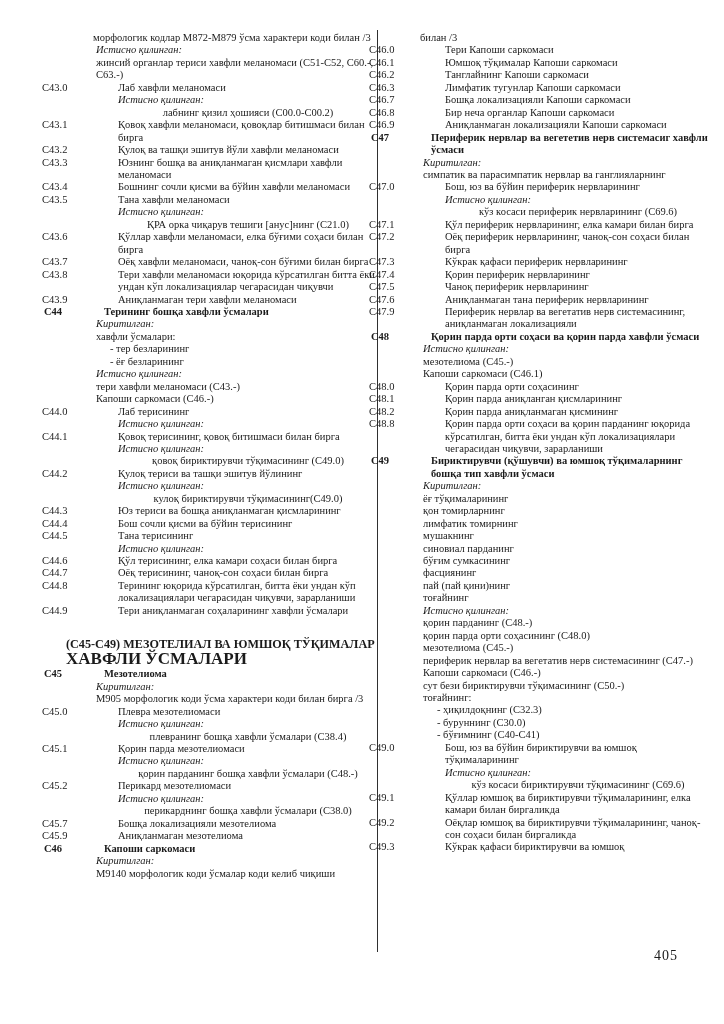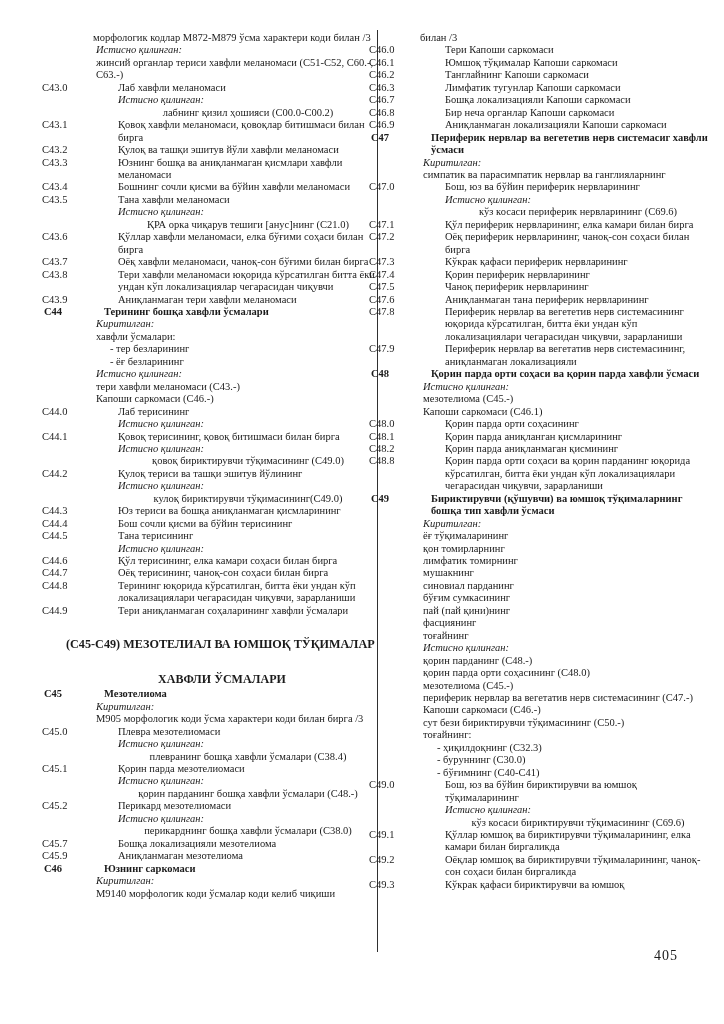--- a/index.html
+++ b/index.html
@@ -19,21 +19,21 @@
   .chapter{font-weight:bold;padding-left:38px;text-indent:-30px;}
   .chapter .code{display:inline-block;width:30px;font-weight:bold;}
   .entry{padding-left:52px;text-indent:-38px;}
   .entry .code{display:inline-block;width:38px;}
   .note1i{padding-left:30px;font-style:italic;}
   .note1{padding-left:30px;}
   .dash1{padding-left:44px;}
   .note2i{padding-left:52px;font-style:italic;}
   .note2{padding-left:52px;text-align:center;}
   .section{font-weight:bold;font-size:12.2px;line-height:14.5px;padding-top:9px;}
-  .sectionsub{font-weight:bold;font-size:12px;line-height:14.5px;text-align:center;padding-bottom:2px;margin-top:20px;}
+  .sectionsub{font-weight:bold;font-size:17px;line-height:14.5px;padding-bottom:2px;}
   .page-number{position:absolute;left:654px;top:948px;font-size:14px;letter-spacing:1px;}
 </style>
 </head>
 <body>
 
 <div class="divider"></div>
 
 <div class="col col-left" id="col-left">
     <div class="line cont"><span class="txt">морфологик кодлар M872-M879 ўсма характери коди билан /3</span></div>
     <div class="line note1i"><span class="txt">Истисно қилинган:</span></div>
@@ -86,21 +86,21 @@
     <div class="line note2i"><span class="txt">Истисно қилинган:</span></div>
     <div class="line note2"><span class="txt">плевранинг бошқа хавфли ўсмалари (C38.4)</span></div>
     <div class="line entry"><span class="code">C45.1</span><span class="txt">Қорин парда мезотелиомаси</span></div>
     <div class="line note2i"><span class="txt">Истисно қилинган:</span></div>
     <div class="line note2"><span class="txt">қорин парданинг бошқа хавфли ўсмалари (C48.-)</span></div>
     <div class="line entry"><span class="code">C45.2</span><span class="txt">Перикард мезотелиомаси</span></div>
     <div class="line note2i"><span class="txt">Истисно қилинган:</span></div>
     <div class="line note2"><span class="txt">перикарднинг бошқа хавфли ўсмалари (C38.0)</span></div>
     <div class="line entry"><span class="code">C45.7</span><span class="txt">Бошқа локализацияли мезотелиома</span></div>
     <div class="line entry"><span class="code">C45.9</span><span class="txt">Аниқланмаган мезотелиома</span></div>
-    <div class="line chapter"><span class="code">C46</span><span class="txt">Юзнинг саркомаси</span></div>
+    <div class="line chapter"><span class="code">C46</span><span class="txt">Капоши саркомаси</span></div>
     <div class="line note1i"><span class="txt">Киритилган:</span></div>
     <div class="line note1"><span class="txt">М9140 морфологик коди ўсмалар коди келиб чиқиши</span></div>
   </div>
 <div class="col col-right" id="col-right">
     <div class="line cont"><span class="txt">билан /3</span></div>
     <div class="line entry"><span class="code">C46.0</span><span class="txt">Тери Капоши саркомаси</span></div>
     <div class="line entry"><span class="code">C46.1</span><span class="txt">Юмшоқ тўқималар Капоши саркомаси</span></div>
     <div class="line entry"><span class="code">C46.2</span><span class="txt">Танглайнинг Капоши саркомаси</span></div>
     <div class="line entry"><span class="code">C46.3</span><span class="txt">Лимфатик тугунлар Капоши саркомаси</span></div>
     <div class="line entry"><span class="code">C46.7</span><span class="txt">Бошқа локализацияли Капоши саркомаси</span></div>
@@ -111,40 +111,39 @@
     <div class="line note1"><span class="txt">симпатик ва парасимпатик нервлар ва ганглияларнинг</span></div>
     <div class="line entry"><span class="code">C47.0</span><span class="txt">Бош, юз ва бўйин периферик нервларининг</span></div>
     <div class="line note2i"><span class="txt">Истисно қилинган:</span></div>
     <div class="line note2"><span class="txt">кўз косаси периферик нервларининг (C69.6)</span></div>
     <div class="line entry"><span class="code">C47.1</span><span class="txt">Қўл периферик нервларининг, елка камари билан бирга</span></div>
     <div class="line entry"><span class="code">C47.2</span><span class="txt">Оёқ периферик нервларининг, чаноқ-сон соҳаси билан бирга</span></div>
     <div class="line entry"><span class="code">C47.3</span><span class="txt">Кўкрак қафаси периферик нервларининг</span></div>
     <div class="line entry"><span class="code">C47.4</span><span class="txt">Қорин периферик нервларининг</span></div>
     <div class="line entry"><span class="code">C47.5</span><span class="txt">Чаноқ периферик нервларининг</span></div>
     <div class="line entry"><span class="code">C47.6</span><span class="txt">Аниқланмаган тана периферик нервларининг</span></div>
-    <div class="line entry"><span class="code">C47.8</span><span class="txt">Периферик нервлар ва вегететив нерв системасининг юқорида кўрсатилган, битта ёки ундан кўп локализациялари чегарасидан чиқувчи, зарарланиши</span></div>
     <div class="line entry"><span class="code">C47.9</span><span class="txt">Периферик нервлар ва вегетатив нерв системасининг, аниқланмаган локализацияли</span></div>
     <div class="line chapter"><span class="code">C48</span><span class="txt">Қорин парда орти соҳаси ва қорин парда хавфли ўсмаси</span></div>
     <div class="line note1i"><span class="txt">Истисно қилинган:</span></div>
     <div class="line note1"><span class="txt">мезотелиома (C45.-)</span></div>
     <div class="line note1"><span class="txt">Капоши саркомаси (C46.1)</span></div>
     <div class="line entry"><span class="code">C48.0</span><span class="txt">Қорин парда орти соҳасининг</span></div>
     <div class="line entry"><span class="code">C48.1</span><span class="txt">Қорин парда аниқланган қисмларининг</span></div>
     <div class="line entry"><span class="code">C48.2</span><span class="txt">Қорин парда аниқланмаган қисмининг</span></div>
     <div class="line entry"><span class="code">C48.8</span><span class="txt">Қорин парда орти соҳаси ва қорин парданинг юқорида кўрсатилган, битта ёки ундан кўп локализациялари чегарасидан чиқувчи, зарарланиши</span></div>
     <div class="line chapter"><span class="code">C49</span><span class="txt">Бириктирувчи (қўшувчи) ва юмшоқ тўқималарнинг бошқа тип хавфли ўсмаси</span></div>
     <div class="line note1i"><span class="txt">Киритилган:</span></div>
     <div class="line note1"><span class="txt">ёғ тўқималарининг</span></div>
     <div class="line note1"><span class="txt">қон томирларнинг</span></div>
     <div class="line note1"><span class="txt">лимфатик томирнинг</span></div>
     <div class="line note1"><span class="txt">мушакнинг</span></div>
     <div class="line note1"><span class="txt">синовиал парданинг</span></div>
     <div class="line note1"><span class="txt">бўғим сумкасининг</span></div>
+    <div class="line note1"><span class="txt">фасциянинг</span></div>
     <div class="line note1"><span class="txt">пай (пай қини)нинг</span></div>
-    <div class="line note1"><span class="txt">фасциянинг</span></div>
     <div class="line note1"><span class="txt">тоғайнинг</span></div>
     <div class="line note1i"><span class="txt">Истисно қилинган:</span></div>
     <div class="line note1"><span class="txt">қорин парданинг (C48.-)</span></div>
     <div class="line note1"><span class="txt">қорин парда орти соҳасининг (C48.0)</span></div>
     <div class="line note1"><span class="txt">мезотелиома (C45.-)</span></div>
     <div class="line note1"><span class="txt">периферик нервлар ва вегетатив нерв системасининг (C47.-)</span></div>
     <div class="line note1"><span class="txt">Капоши саркомаси (C46.-)</span></div>
     <div class="line note1"><span class="txt">сут бези бириктирувчи тўқимасининг (C50.-)</span></div>
     <div class="line note1"><span class="txt">тоғайнинг:</span></div>
     <div class="line dash1"><span class="txt">- ҳиқилдоқнинг (C32.3)</span></div>

